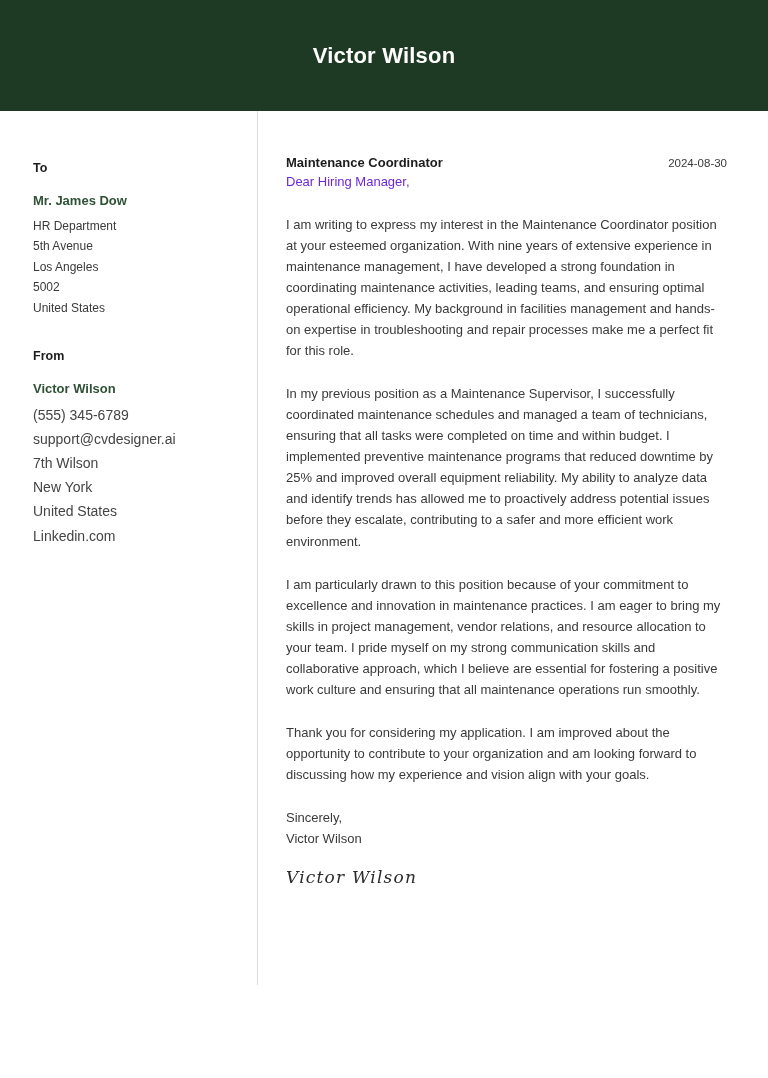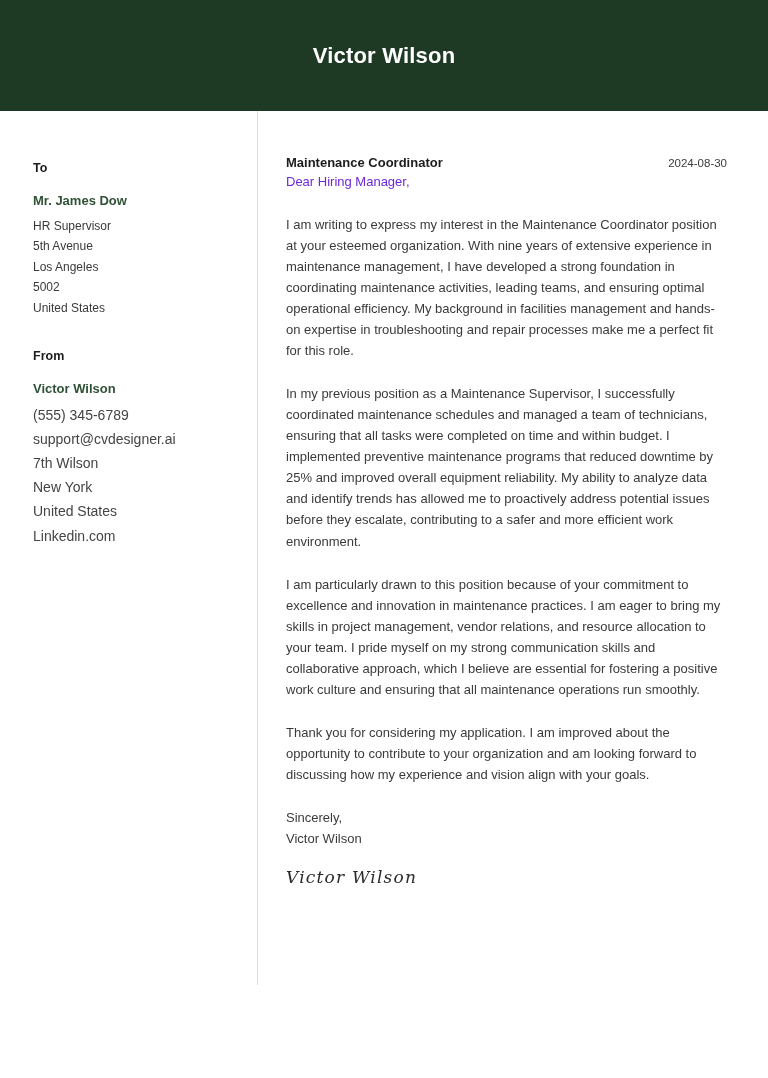--- a/index.html
+++ b/index.html
@@ -147,21 +147,21 @@
   <div class="header-name">Victor Wilson</div>
 </div>
 
 <div class="page-body">
 
   <aside class="sidebar">
 
     <div>
       <div class="side-label">To</div>
       <div class="side-name">Mr. James Dow</div>
-      <div class="side-line">HR Supervisor</div>
+      <div class="side-line">HR Department</div>
       <div class="side-line">5th Avenue</div>
       <div class="side-line">Los Angeles</div>
       <div class="side-line">5002</div>
       <div class="side-line">United States</div>
     </div>
 
     <div class="side-block-gap"></div>
 
     <div>
       <div class="side-label">From</div>

